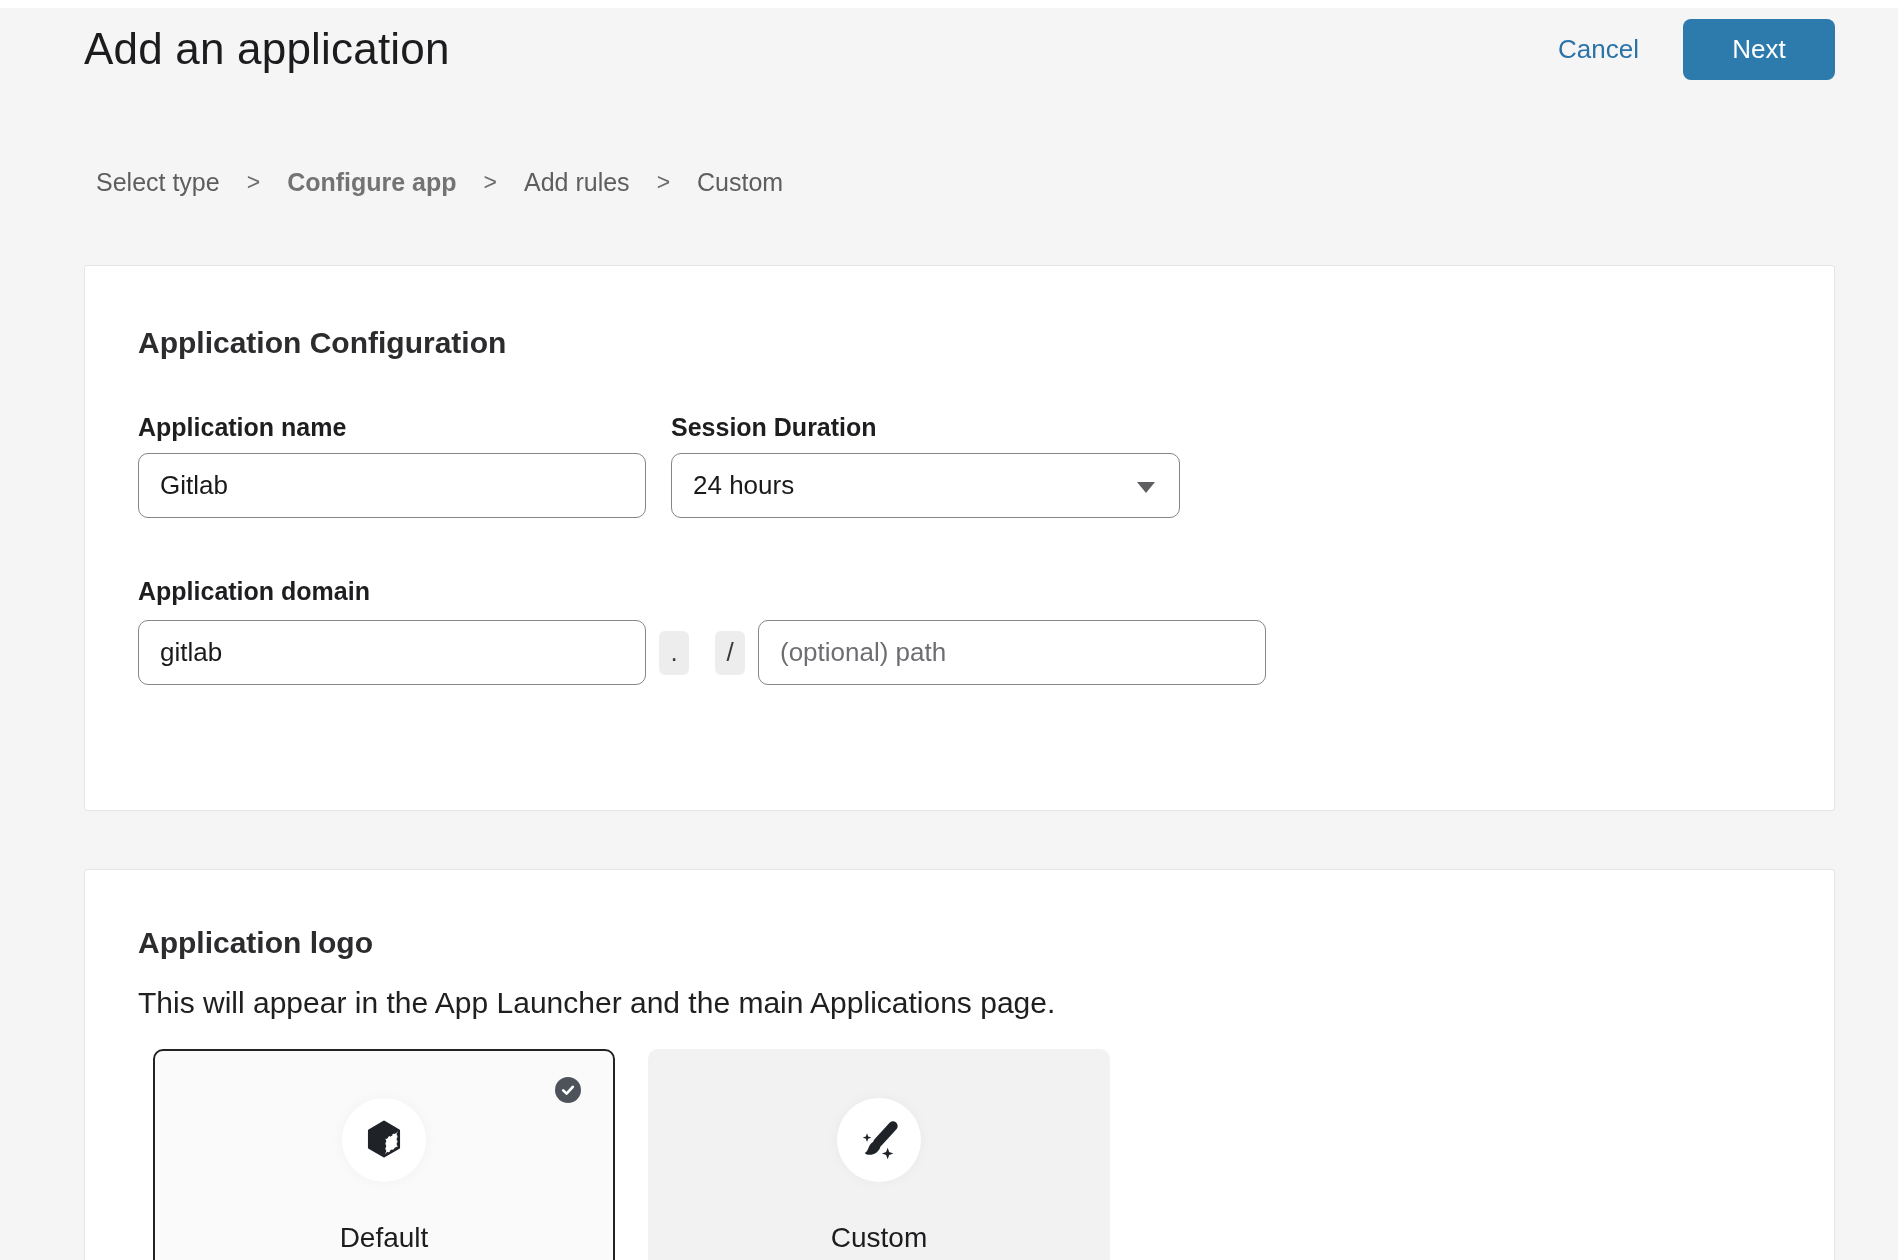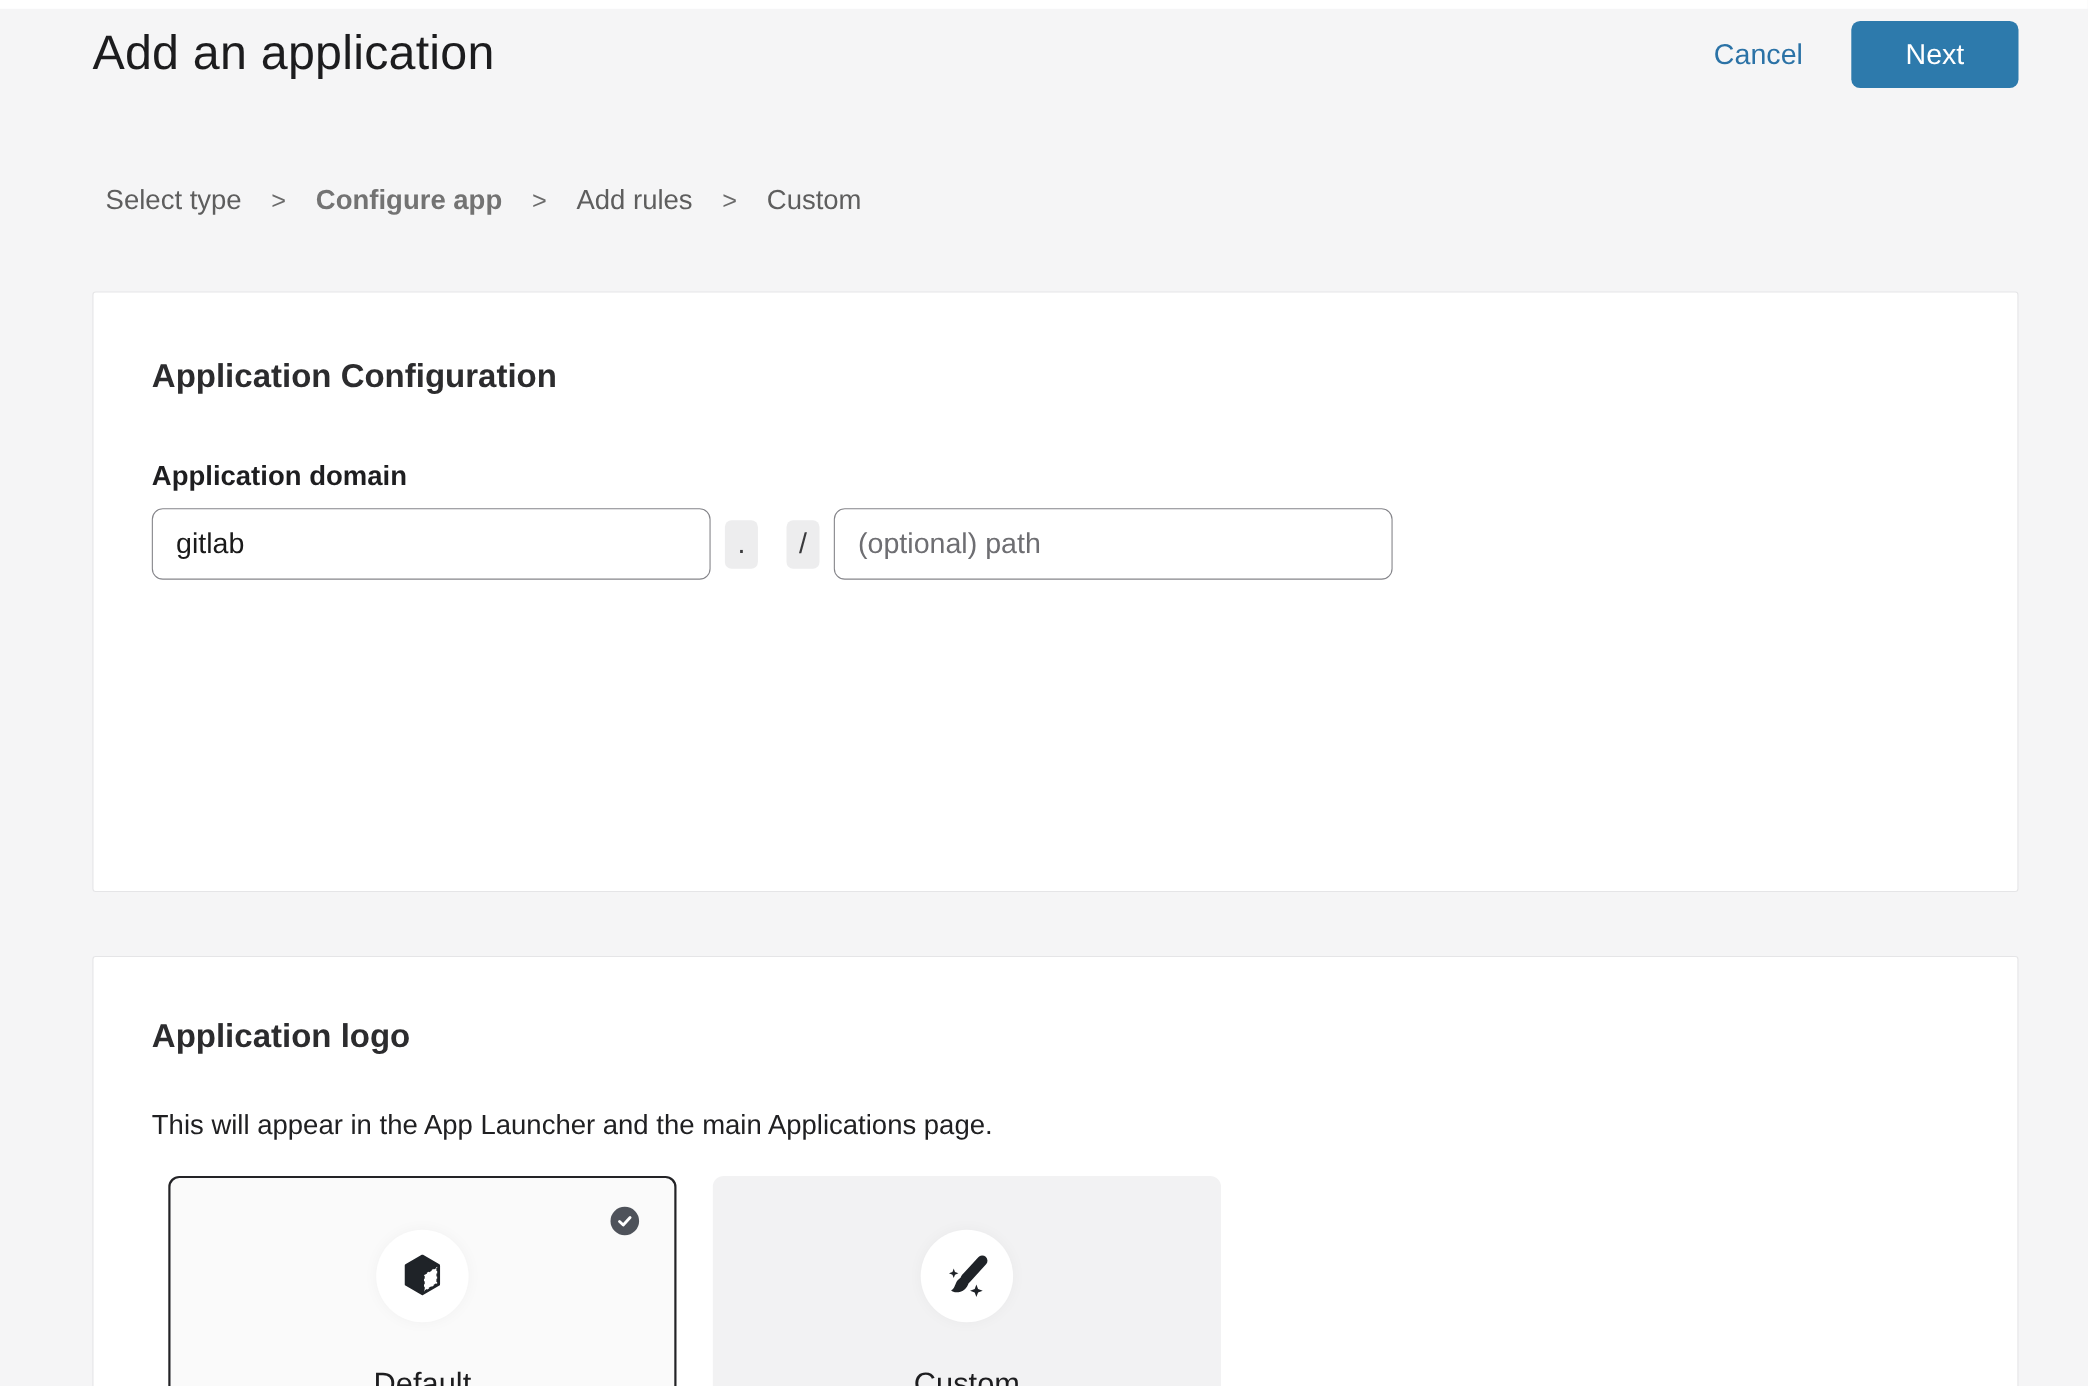--- a/index.html
+++ b/index.html
@@ -74,21 +74,21 @@
   .domain-label { margin-top: 58px; }
   .domain-row { display: flex; align-items: center; margin-top: 14px; }
   .domain-row .text-input { width: 508px; }
   .domain-row .select-box { width: 509px; }
   .sep-chip {
     width: 30px; height: 44px; margin: 0 13px; background: #ededee;
     border-radius: 6px; display: flex; align-items: center; justify-content: center;
     font-size: 26px; color: #3a3a3c; flex: 0 0 auto;
   }
 
-  .logo-desc { font-size: 25px; color: #202022; margin-top: 48px; line-height: 30px; }
+  .logo-desc { font-size: 30px; color: #202022; margin-top: 28px; line-height: 30px; }
 
   .tile-row { display: flex; gap: 33px; margin: 31px 0 0 15px; }
   .tile {
     position: relative; width: 462px; height: 246px; border-radius: 10px;
     background: #f2f2f3; cursor: pointer;
     display: flex; flex-direction: column; align-items: center;
   }
   .tile.selected { background: #fafafa; border: 2px solid #232326; }
   .tile-circle {
     width: 84px; height: 84px; border-radius: 50%; background: #ffffff;
@@ -122,20 +122,33 @@
   <span class="crumb active">Configure app</span>
   <span class="crumb-sep">&gt;</span>
   <span class="crumb">Add rules</span>
   <span class="crumb-sep">&gt;</span>
   <span class="crumb">Custom</span>
 </div>
 
 <div class="card card-1">
   <div class="card-heading">Application Configuration</div>
 
+  <div class="row-1">
+    <div>
+      <div class="field-label">Application name</div>
+      <input class="text-input" type="text" value="Gitlab" style="">
+    </div>
+    <div>
+      <div class="field-label">Session Duration</div>
+      <div class="select-box">
+        <span>24 hours</span>
+        <span class="caret"></span>
+      </div>
+    </div>
+  </div>
 
   <div class="field-label domain-label">Application domain</div>
   <div class="domain-row">
     <input class="text-input" type="text" value="gitlab" style="">
     <span class="sep-chip">.</span>
     <span class="sep-chip">/</span>
     <input class="text-input" type="text" placeholder="(optional) path" style="">
   </div>
 </div>
 

